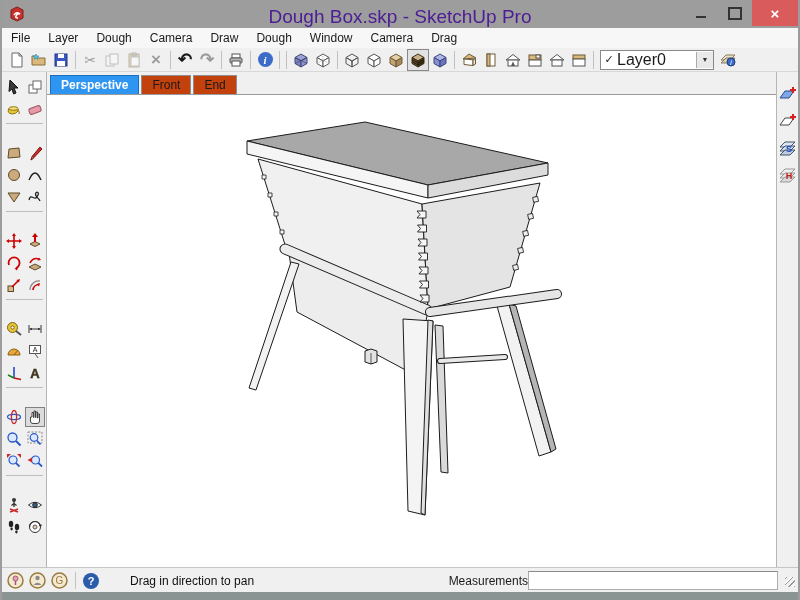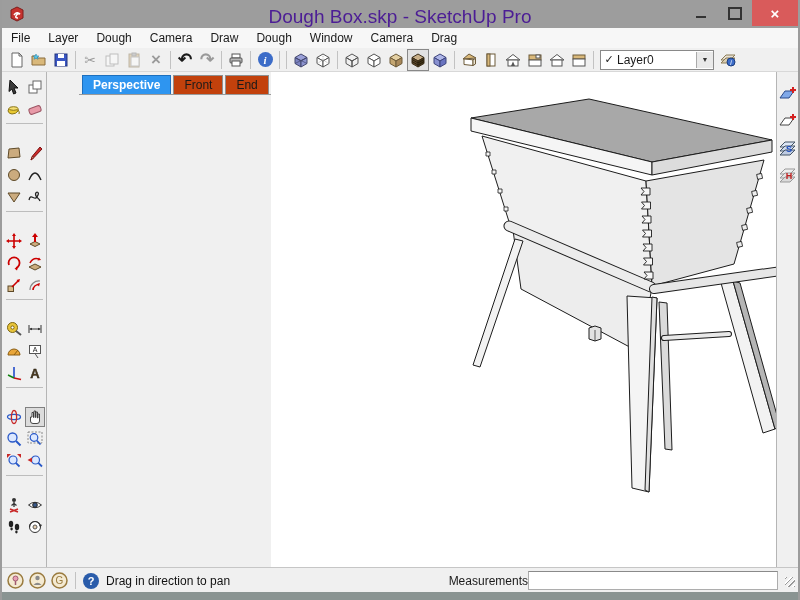--- a/index.html
+++ b/index.html
@@ -29,51 +29,51 @@
   .tbtn.disabled{opacity:.4;}
   .tsep{width:1px;height:18px;background:#c2c2c2;margin:0 3px;}
   .glyph{font-size:14px;line-height:1;}
   .glyph.big{font-size:17px;font-weight:bold;}
   .info-circle{width:15px;height:15px;border-radius:50%;background:#3c6cc8;color:#fff;
     font-size:11px;font-weight:bold;font-family:"Liberation Serif",serif;
     display:flex;align-items:center;justify-content:center;font-style:italic;}
   .layer-combo{display:flex;align-items:center;height:18px;width:112px;background:#fff;
     border:1px solid #898989;margin:0 3px;}
   .layer-combo .chk{width:16px;text-align:center;font-size:11px;}
-  .layer-combo .val{flex:1;font-size:12px;}
+  .layer-combo .val{flex:1;font-size:16px;}
   .layer-combo .drop{width:16px;height:16px;background:#e9e9e9;border-left:1px solid #aaa;
     display:flex;align-items:center;justify-content:center;font-size:7px;color:#333;}
   
   .main{position:absolute;left:0;top:72px;width:796px;height:495px;display:flex;}
   .palette{width:45px;background:#f0f0f0;border-right:1px solid #b5b5b5;
     display:grid;grid-template-columns:20px 20px;grid-auto-rows:21px;
     column-gap:1px;row-gap:1px;justify-content:center;padding-top:5px;box-sizing:border-box;
     align-content:start;}
   .tool{width:20px;height:20px;display:flex;align-items:center;justify-content:center;
     border:1px solid transparent;box-sizing:border-box;}
   .tool.pressed{background:#dcdcdc;border:1px solid #808080;}
   .psep{grid-column:1 / -1;height:1px;background:#bdbdbd;margin:2px 2px;}
-  .centercol{flex:1;display:flex;flex-direction:row;min-width:0;margin-left:32px;}
+  .centercol{flex:1;display:flex;flex-direction:column;min-width:0;}
   .tabstrip{height:22px;background:#f0f0f0;display:flex;align-items:flex-end;
     border-bottom:1px solid #9a9a9a;padding-left:3px;}
   .tab{height:18px;display:flex;align-items:center;padding:0 10px;margin-right:2px;
     border:1px solid #8f8f8f;border-bottom:none;background:#c2410c;font-size:12px;}
   .tab.active{background:#2e95f0;color:#fff;border-color:#1c6fbe;font-weight:bold;}
   .canvas{flex:1;background:#fff;position:relative;overflow:hidden;}
   .rightstrip{width:22px;background:#f0f0f0;border-left:1px solid #b5b5b5;
     display:flex;flex-direction:column;align-items:center;padding-top:12px;gap:7px;box-sizing:border-box;}
   .rtool{width:20px;height:20px;display:flex;align-items:center;justify-content:center;}
   
   .statusbar{position:absolute;left:0;top:567px;width:796px;height:25px;background:#f0f0f0;
     border-top:1px solid #c6c6c6;display:flex;align-items:center;}
   .s-ico{width:17px;height:17px;margin-left:5px;}
   .s-sep{width:1px;height:17px;background:#c2c2c2;margin:0 7px;}
   .help-circle{width:16px;height:16px;border-radius:50%;background:#2a5caa;color:#fff;
     font-weight:bold;font-size:11px;display:flex;align-items:center;justify-content:center;margin-right:7px;}
-  .hint{font-size:12px;color:#111;}
+  .hint{font-size:12px;color:#111;margin-left:24px;}
   .meas-label{margin-left:auto;font-size:12px;padding-right:0;}
   .meas-box{width:250px;height:19px;background:#fff;border:1px solid #adadad;
     border-top-color:#8a8a8a;font-family:"Liberation Sans",sans-serif;font-size:12px;padding:0 4px;box-sizing:border-box;}
   .grip{width:18px;height:19px;margin-left:2px;position:relative;}
   .grip::before{content:"";position:absolute;right:3px;bottom:3px;width:10px;height:10px;
     background:repeating-linear-gradient(135deg,#fff 0 1px,#9a9a9a 1px 2px,#f0f0f0 2px 4px);}
   .bottomstrip{position:absolute;left:0;top:592px;width:796px;height:8px;background:#8a9492;}
   svg{display:block;}
   text{font-family:"Liberation Sans",sans-serif;}
 </style>

